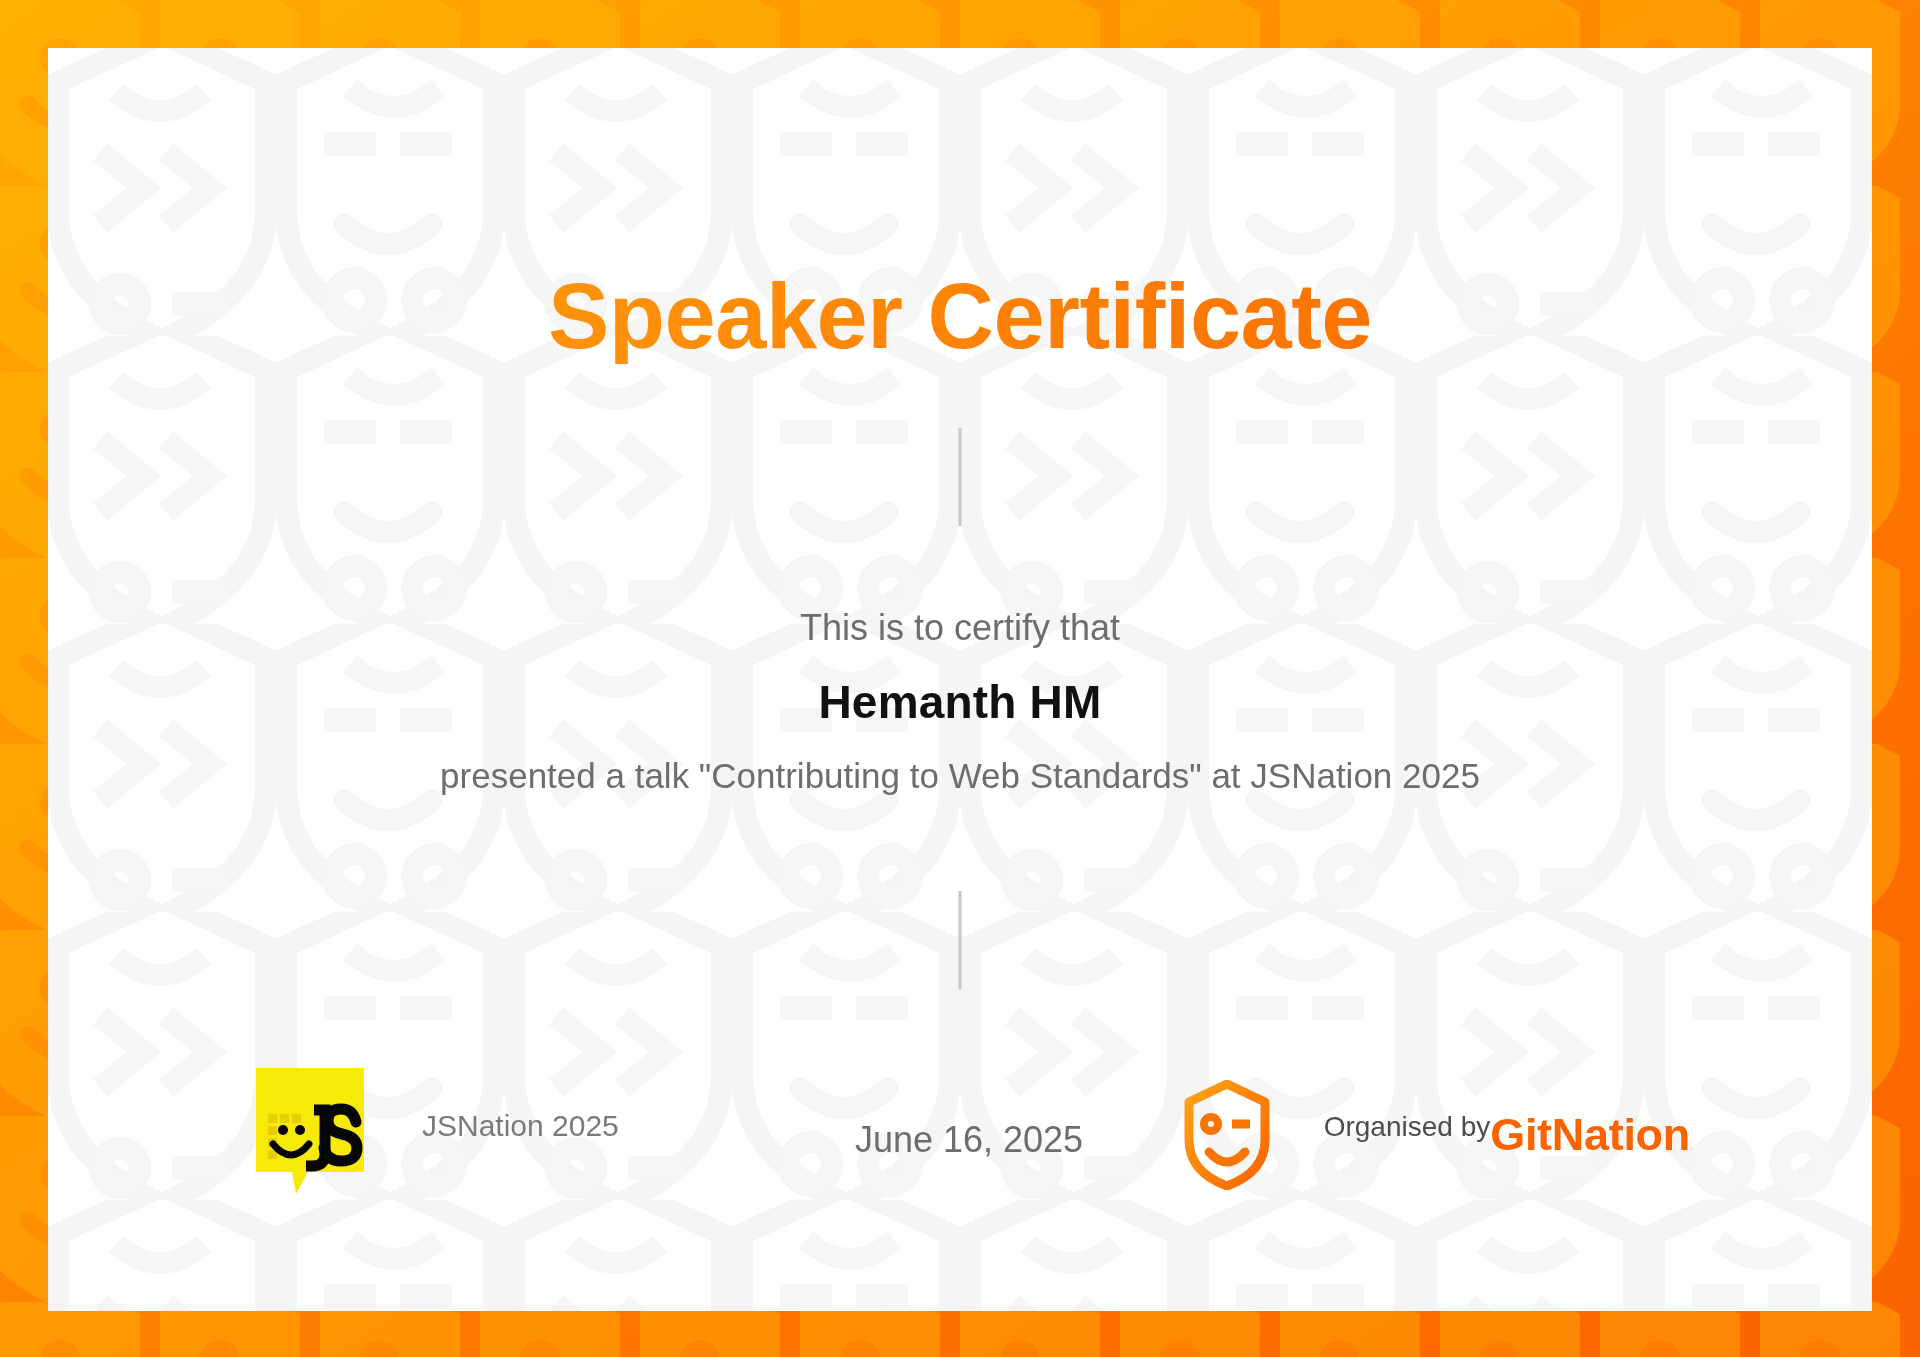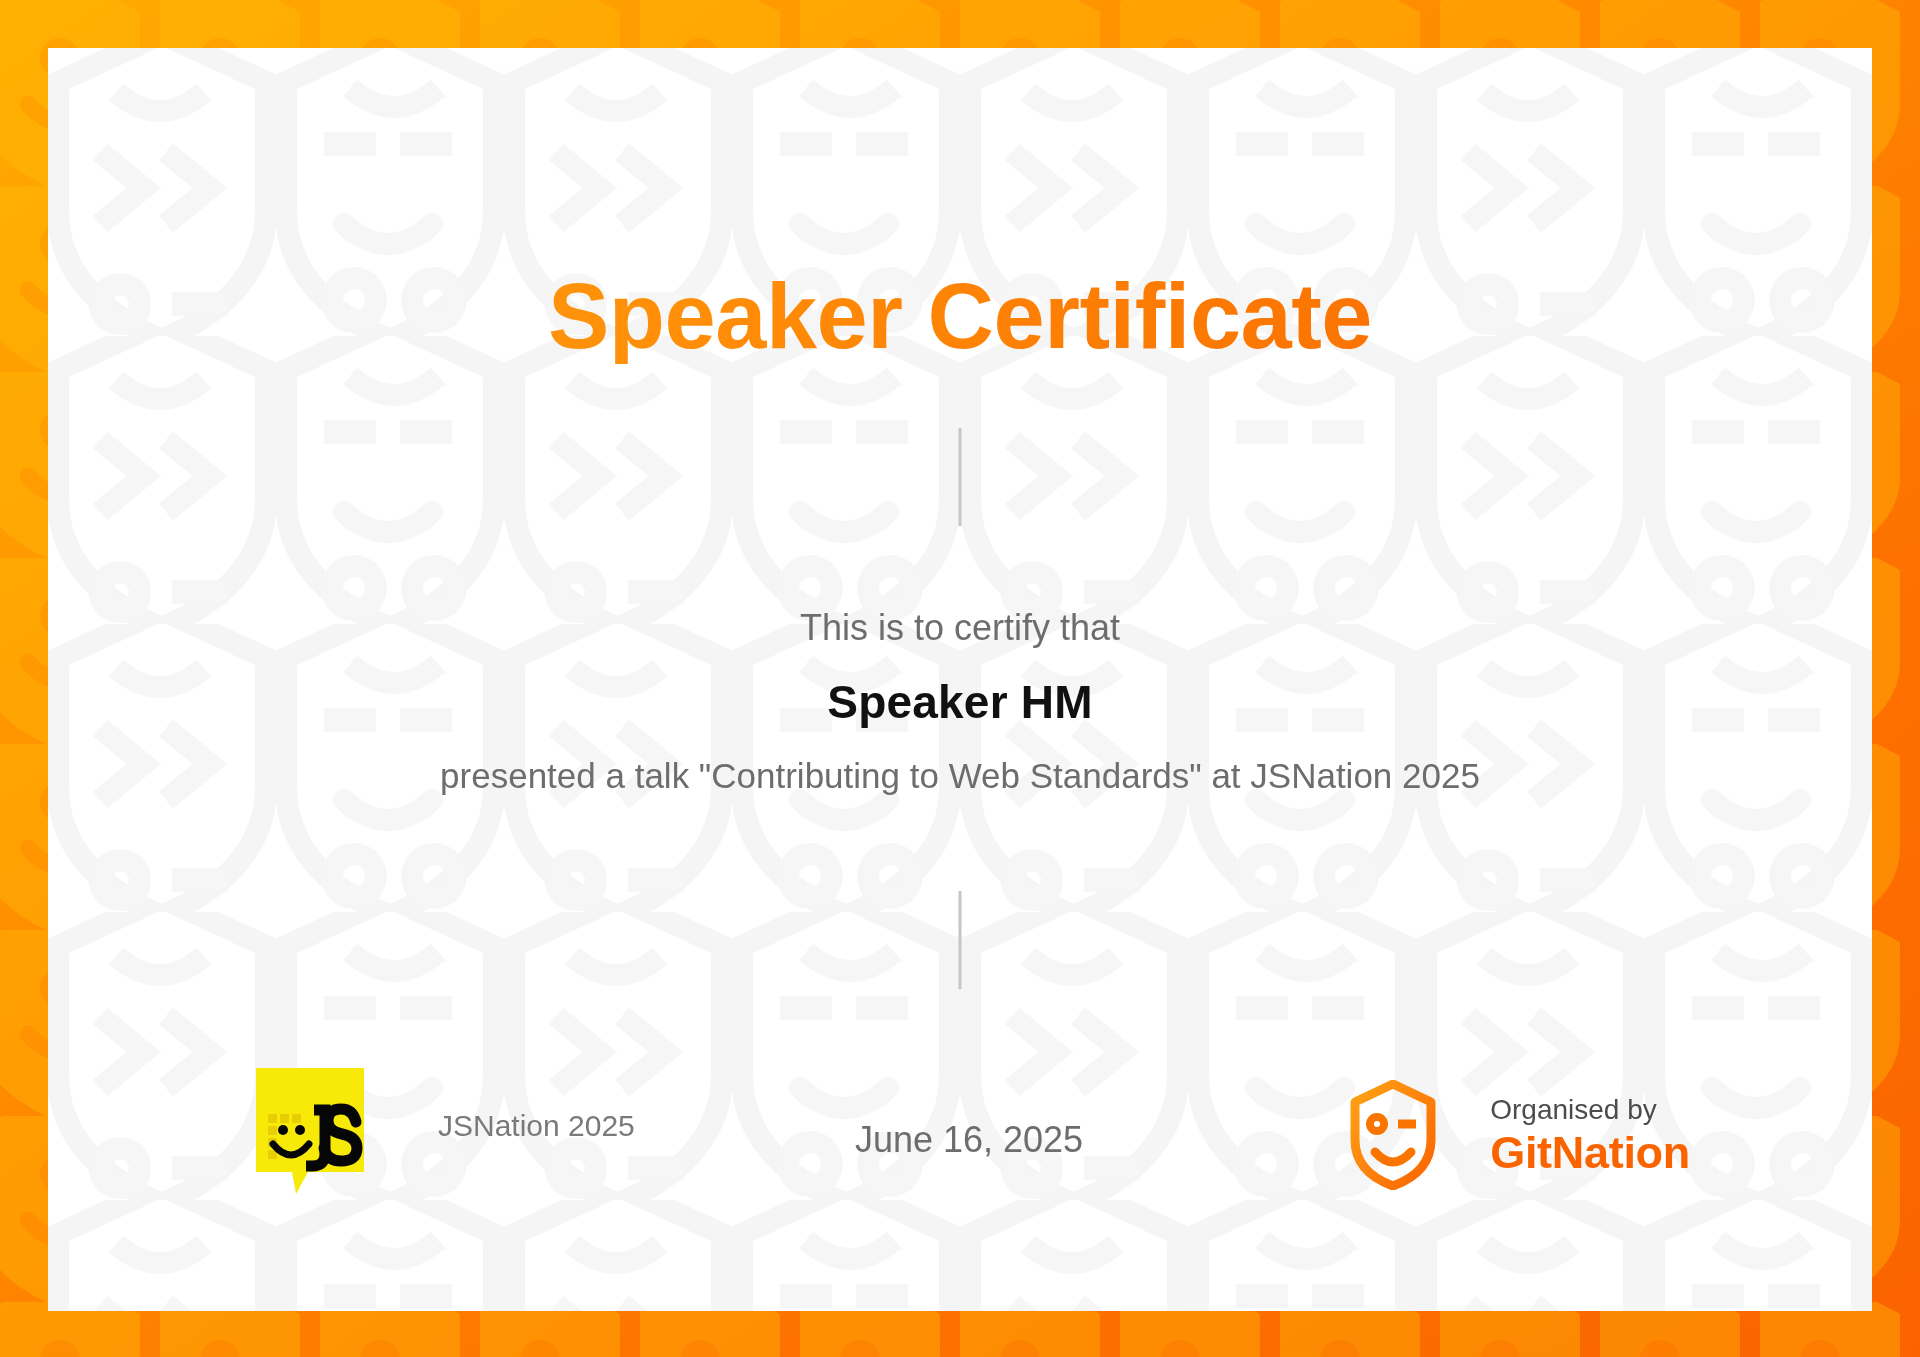--- a/index.html
+++ b/index.html
@@ -127,21 +127,21 @@
     height: 150px;
   }
 
   
   .footer-left {
     position: absolute;
     left: 176px;
     top: 0;
     display: flex;
     align-items: center;
-    gap: 74px;
+    gap: 58px;
     padding-left: 32px;
   }
   .js-logo {
     width: 108px;
     height: 130px;
     position: relative;
   }
   .js-logo svg { display: block; width: 100%; height: 100%; }
   .event-label {
     font-size: 30px;
@@ -166,21 +166,21 @@
   .footer-right {
     position: absolute;
     right: 182px;
     top: 12px;
     display: flex;
     align-items: center;
     gap: 22px;
   }
   .gn-shield { width: 86px; height: 110px; }
   .gn-shield svg { display:block; width:100%; height:100%; }
-  .gn-text { display: flex; flex-direction: column; justify-content: center; margin-left: 32px; }
+  .gn-text { display: flex; flex-direction: row; justify-content: center; margin-left: 32px; }
   .gn-organised {
     font-size: 28px;
     color: #4c4c4c;
     line-height: 1.25;
   }
   .gn-name {
     font-size: 45px;
     font-weight: 700;
     color: #fa6400;
     line-height: 1.15;
@@ -257,21 +257,21 @@
     </div>
 
     <div class="card-content">
 
       <h1 class="title">Speaker Certificate</h1>
 
       <div class="divider divider-top"></div>
 
       <div class="certify-line">This is to certify that</div>
 
-      <div class="recipient-name">Speaker HM</div>
+      <div class="recipient-name">Hemanth HM</div>
 
       <div class="talk-line">presented a talk "Contributing to Web Standards" at JSNation 2025</div>
 
       <div class="divider divider-bottom"></div>
 
       <div class="footer">
 
         <div class="footer-left">
           <div class="js-logo">
             <svg viewBox="0 0 108 130" xmlns="http://www.w3.org/2000/svg">

